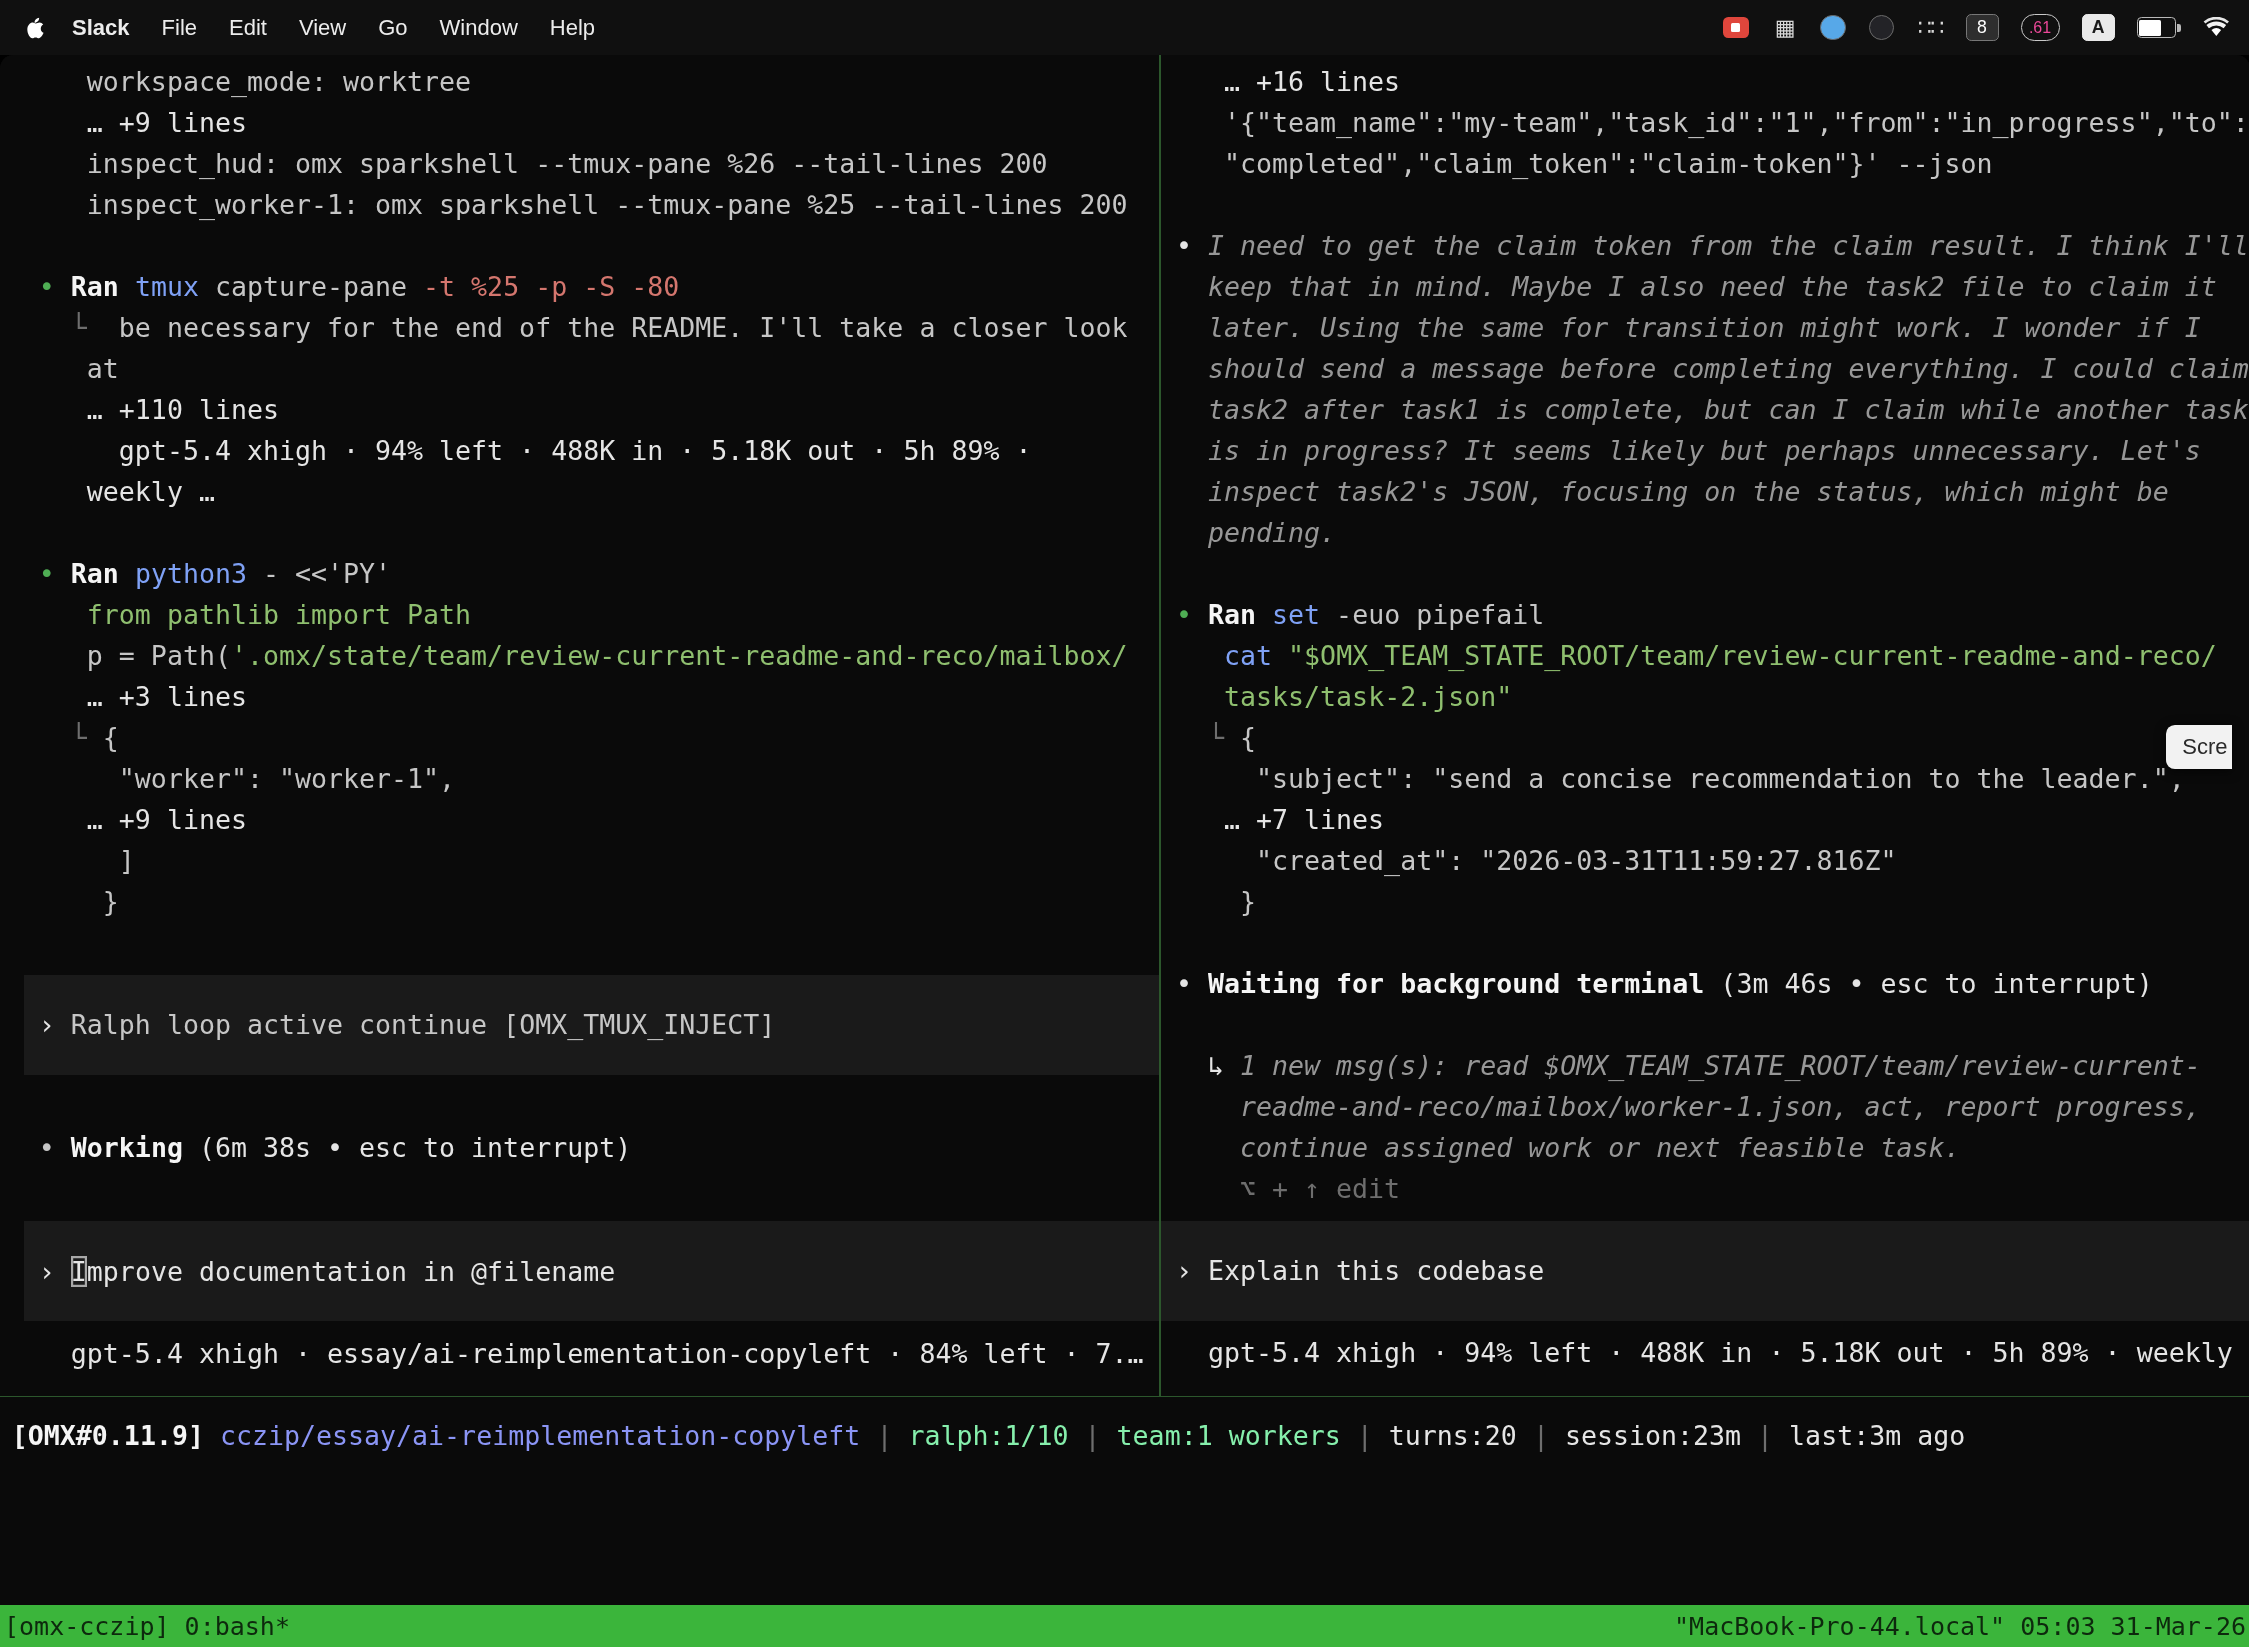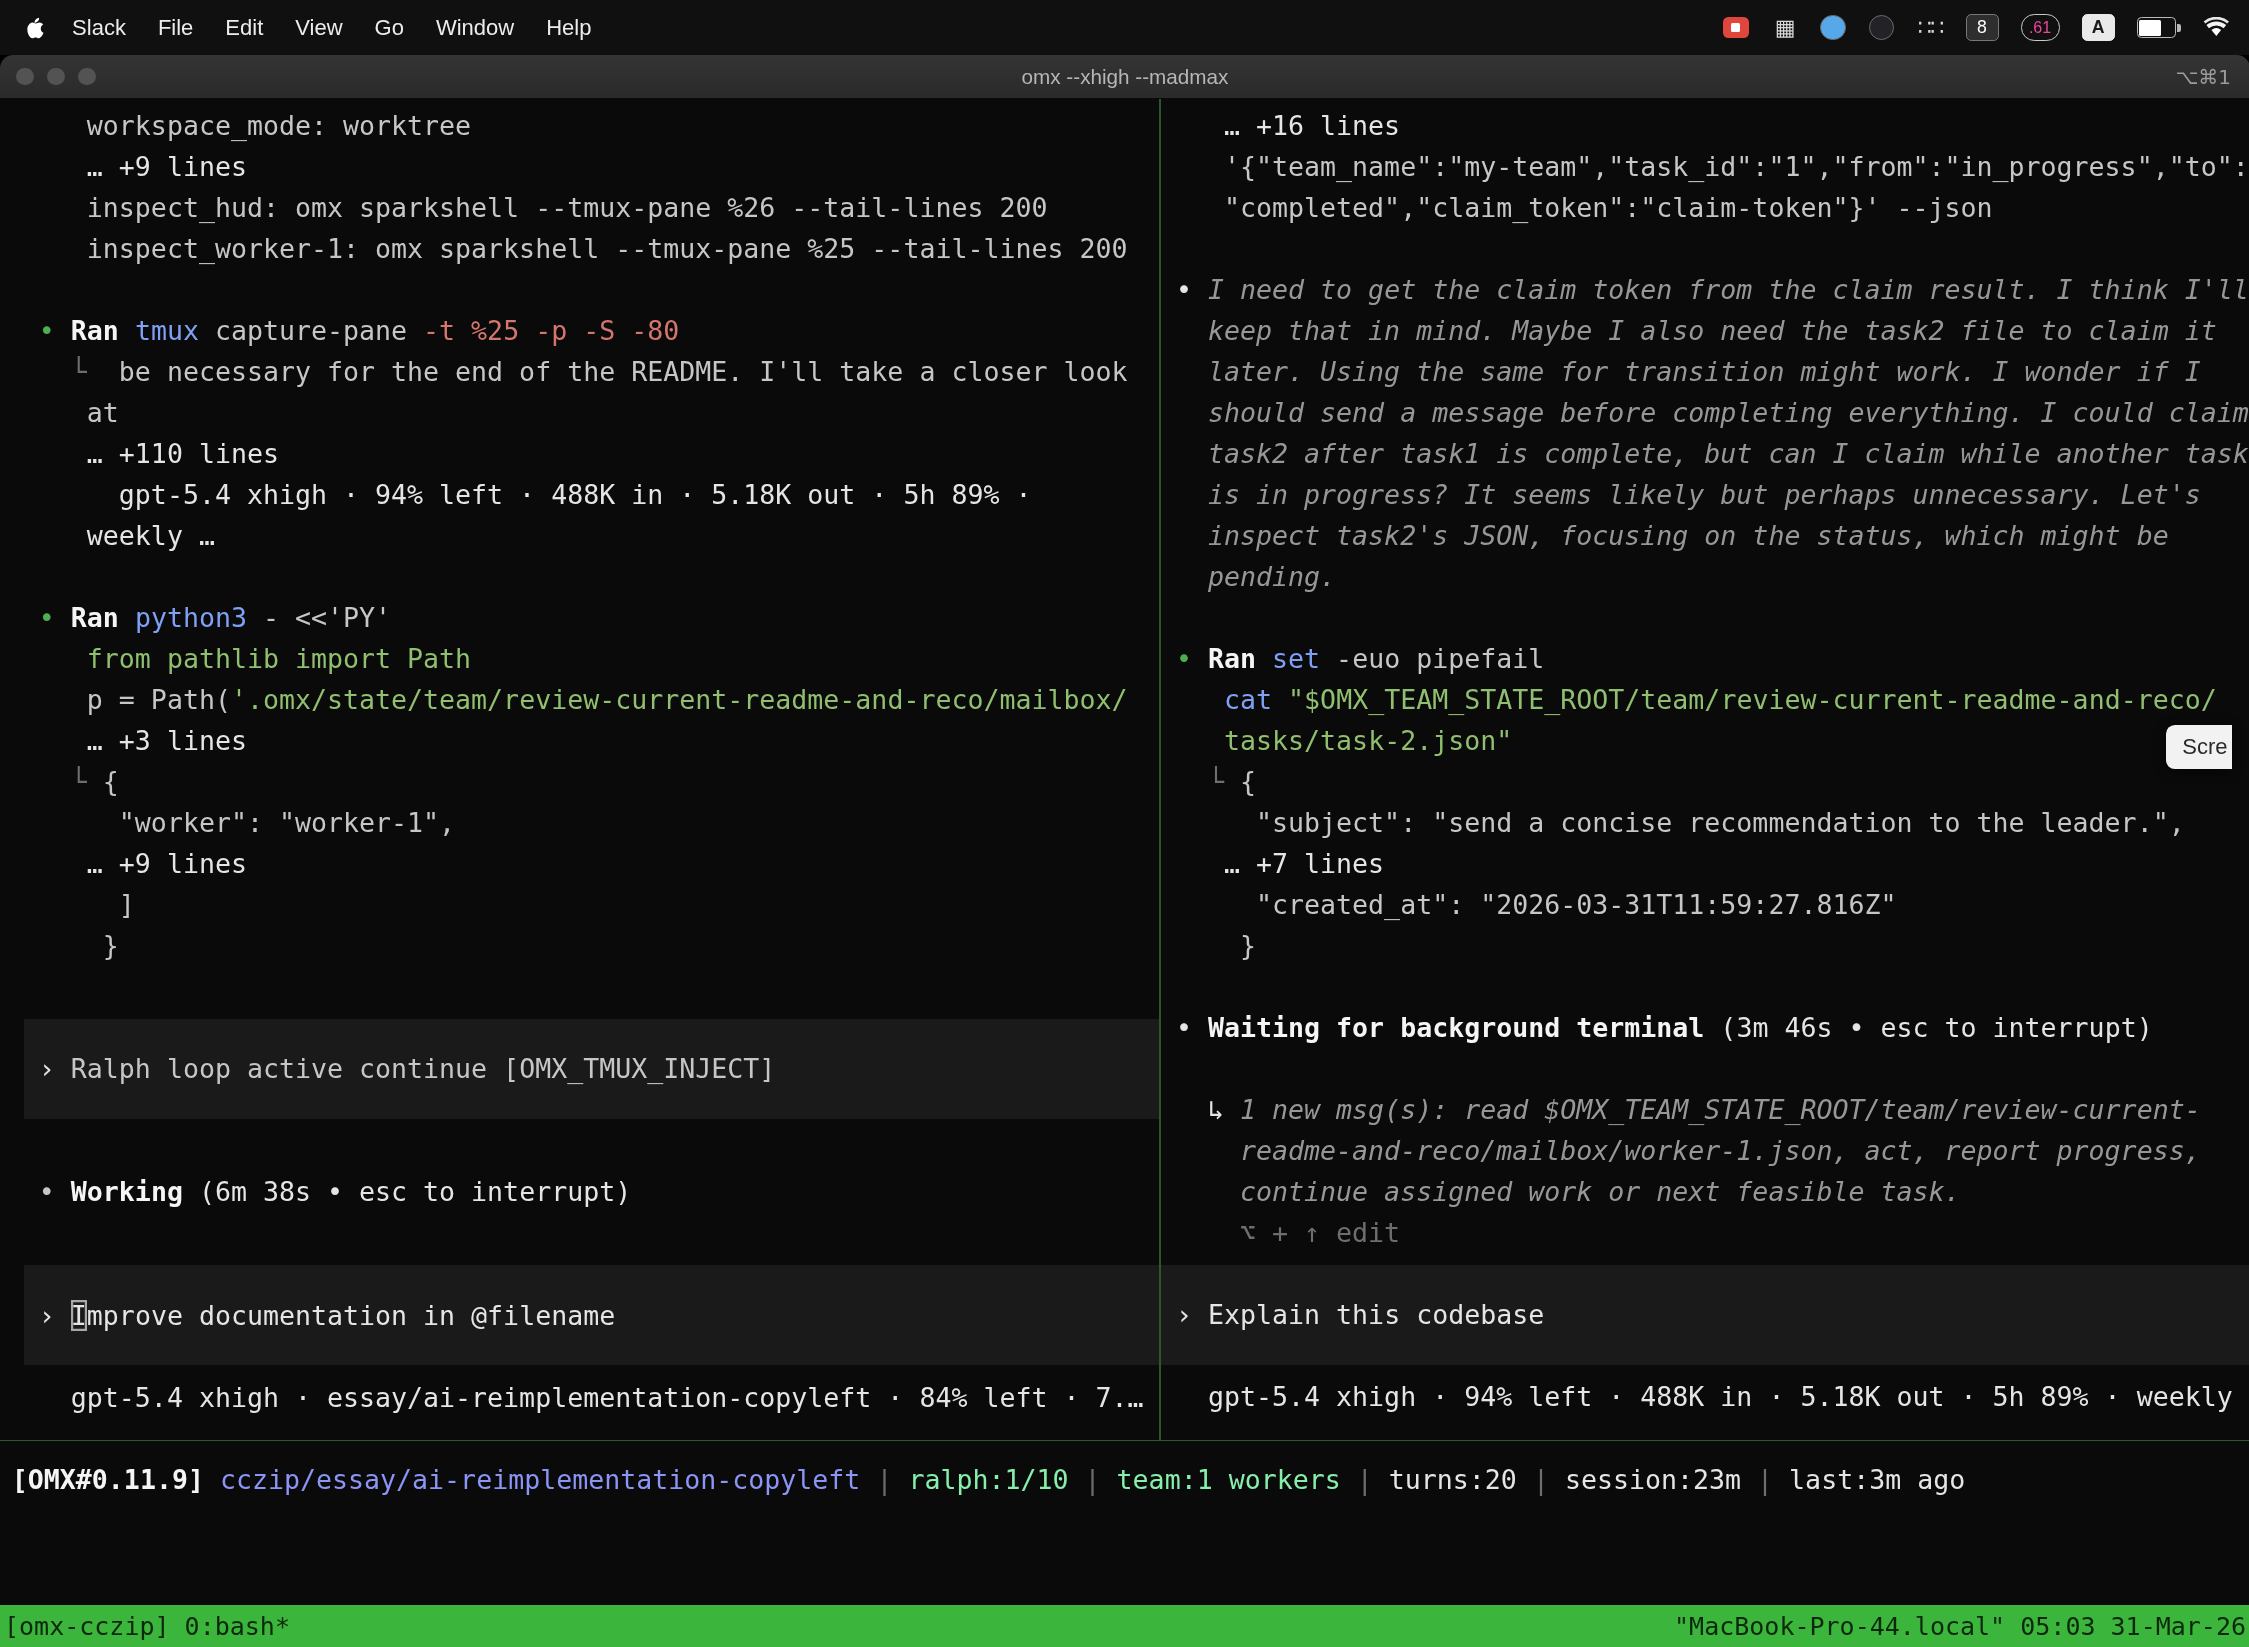--- a/index.html
+++ b/index.html
@@ -3,21 +3,21 @@
 <meta charset="utf-8">
 <style>
   html,body{margin:0;padding:0;background:#000;}
   body{width:2250px;height:1648px;position:relative;overflow:hidden;font-family:"DejaVu Sans Mono",monospace;}
 
   
   .menubar{position:absolute;top:0;left:0;right:0;height:55px;background:#101010;display:flex;align-items:center;
     color:#ececec;font-family:"Liberation Sans",sans-serif;font-size:22px;padding:0 20.7px;box-sizing:border-box;}
   .apple{width:29.5px;display:flex;justify-content:center;margin-right:5.9px;}
   .menu-item{padding:0 16px;white-space:nowrap;}
-  .menu-item.app{font-weight:normal;}
+  .menu-item.app{font-weight:bold;}
   .menubar-right{margin-left:auto;display:flex;align-items:center;gap:22px;}
   .mb-icon{display:inline-flex;align-items:center;justify-content:center;height:32px;min-width:26.6px;color:#e4e4e4;}
   .mb-icon.glyph{font-size:22px;color:#d8d8d8;letter-spacing:-1.5px;}
   .dot-inner{width:23.6px;height:23.6px;border-radius:50%;border:1.5px solid #6a6a6a;display:block;}
   .key-inner{min-width:25px;height:25px;padding:0 3px;border-radius:5.2px;display:flex;align-items:center;justify-content:center;
     font-size:17.7px;font-family:"Liberation Sans",sans-serif;}
   .key-dark{background:#2e2e2e;border:1.5px solid #777;color:#fff;}
   .key-light{background:#e9e9e9;border:1.5px solid #e9e9e9;color:#1a1a1a;font-weight:bold;}
   .pill-inner{padding:0 7.4px;height:25px;border:1.5px solid #c9c9c9;border-radius:13.3px;display:flex;align-items:center;
     font-size:16px;color:#ec4899;font-family:"Liberation Sans",sans-serif;}
@@ -129,29 +129,20 @@
         <svg width="26.6" height="20.7" viewBox="0 0 34 26">
           <path d="M17 24l-6.2-7.7a10 10 0 0 1 12.4 0z" fill="#fff"></path>
           <path d="M4.4 10a19.6 19.6 0 0 1 25.2 0l-3.2 4a14.5 14.5 0 0 0-18.8 0z" fill="#fff" opacity=".95"></path>
           <path d="M0.8 5.4a25 25 0 0 1 32.4 0l-2.3 2.8a21.4 21.4 0 0 0-27.8 0z" fill="#fff" opacity=".9"></path>
         </svg>
       </span>
     </span>
 </div>
 
 <div class="window">
-  <div class="titlebar">
-    <span class="traffic">
-      <span class="light"></span>
-      <span class="light"></span>
-      <span class="light"></span>
-    </span>
-    <span class="wtitle">omx --xhigh --madmax</span>
-    <span class="wtitle-right">⌥⌘1</span>
-  </div>
 
   <div class="panes">
     <div class="pane pane-left" id="pane-left"><div class="tline"><span class="t-def">   workspace_mode: worktree</span></div><div class="tline"><span class="t-dim">   … +9 lines</span></div><div class="tline"><span class="t-def">   inspect_hud: omx sparkshell --tmux-pane %26 --tail-lines 200</span></div><div class="tline"><span class="t-def">   inspect_worker-1: omx sparkshell --tmux-pane %25 --tail-lines 200</span></div><div class="tline">&nbsp;</div><div class="tline"><span class="t-bgreen">• </span><span class="t-bold">Ran </span><span class="t-cmd">tmux</span><span class="t-def"> capture-pane </span><span class="t-flag">-t %25 -p -S -80</span></div><div class="tline"><span class="t-dim2">  └ </span><span class="t-def"> be necessary for the end of the README. I'll take a closer look</span></div><div class="tline"><span class="t-def">   at</span></div><div class="tline"><span class="t-dim">   … +110 lines</span></div><div class="tline"><span class="t-dim">     gpt-5.4 xhigh · 94% left · 488K in · 5.18K out · 5h 89% ·</span></div><div class="tline"><span class="t-dim">   weekly …</span></div><div class="tline">&nbsp;</div><div class="tline"><span class="t-bgreen">• </span><span class="t-bold">Ran </span><span class="t-cmd">python3</span><span class="t-def"> - &lt;&lt;'PY'</span></div><div class="tline"><span class="t-green">   from pathlib import Path</span></div><div class="tline"><span class="t-def">   p = Path(</span><span class="t-green">'.omx/state/team/review-current-readme-and-reco/mailbox/</span></div><div class="tline"><span class="t-dim">   … +3 lines</span></div><div class="tline"><span class="t-dim2">  └ </span><span class="t-def">{</span></div><div class="tline"><span class="t-def">     "worker": "worker-1",</span></div><div class="tline"><span class="t-dim">   … +9 lines</span></div><div class="tline"><span class="t-def">     ]</span></div><div class="tline"><span class="t-def">    }</span></div><div class="tline">&nbsp;</div><div class="tline band"><span class="t-dim">› </span><span class="t-def">Ralph loop active continue [OMX_TMUX_INJECT]</span></div><div class="tline">&nbsp;</div><div class="tline"><span class="t-def">• </span><span class="t-bold">Working</span><span class="t-dim"> (6m 38s • esc to interrupt)</span></div><div class="tline">&nbsp;</div><div class="tline band"><span class="t-dim">› </span><span class="t-dim t-cursor">I</span><span class="t-dim">mprove documentation in @filename</span></div><div class="tline"><span class="t-dim">  gpt-5.4 xhigh · essay/ai-reimplementation-copyleft · 84% left · 7.…</span></div></div>
     <div class="divider"></div>
     <div class="pane pane-right" id="pane-right"><div class="tline"><span class="t-dim">   … +16 lines</span></div><div class="tline"><span class="t-def">   '{"team_name":"my-team","task_id":"1","from":"in_progress","to":</span></div><div class="tline"><span class="t-def">   "completed","claim_token":"claim-token"}' --json</span></div><div class="tline">&nbsp;</div><div class="tline"><span class="t-dim">• </span><span class="t-italic">I need to get the claim token from the claim result. I think I'll</span></div><div class="tline"><span class="t-italic">  keep that in mind. Maybe I also need the task2 file to claim it</span></div><div class="tline"><span class="t-italic">  later. Using the same for transition might work. I wonder if I</span></div><div class="tline"><span class="t-italic">  should send a message before completing everything. I could claim</span></div><div class="tline"><span class="t-italic">  task2 after task1 is complete, but can I claim while another task</span></div><div class="tline"><span class="t-italic">  is in progress? It seems likely but perhaps unnecessary. Let's</span></div><div class="tline"><span class="t-italic">  inspect task2's JSON, focusing on the status, which might be</span></div><div class="tline"><span class="t-italic">  pending.</span></div><div class="tline">&nbsp;</div><div class="tline"><span class="t-bgreen">• </span><span class="t-bold">Ran </span><span class="t-cmd">set</span><span class="t-def"> -euo pipefail</span></div><div class="tline"><span class="t-def">   </span><span class="t-cmd">cat</span><span class="t-def"> </span><span class="t-green">"$OMX_TEAM_STATE_ROOT/team/review-current-readme-and-reco/</span></div><div class="tline"><span class="t-def">   </span><span class="t-green">tasks/task-2.json"</span></div><div class="tline"><span class="t-dim2">  └ </span><span class="t-def">{</span></div><div class="tline"><span class="t-def">     "subject": "send a concise recommendation to the leader.",</span></div><div class="tline"><span class="t-dim">   … +7 lines</span></div><div class="tline"><span class="t-def">     "created_at": "2026-03-31T11:59:27.816Z"</span></div><div class="tline"><span class="t-def">    }</span></div><div class="tline">&nbsp;</div><div class="tline"><span class="t-dim">• </span><span class="t-bold">Waiting for background terminal</span><span class="t-dim"> (3m 46s • esc to interrupt)</span></div><div class="tline">&nbsp;</div><div class="tline"><span class="t-dim">  ↳ </span><span class="t-italic">1 new msg(s): read $OMX_TEAM_STATE_ROOT/team/review-current-</span></div><div class="tline"><span class="t-italic">    readme-and-reco/mailbox/worker-1.json, act, report progress,</span></div><div class="tline"><span class="t-italic">    continue assigned work or next feasible task.</span></div><div class="tline"><span class="t-dim2">    ⌥ + ↑ edit</span></div><div class="tline band"><span class="t-dim">› </span><span class="t-dim">Explain this codebase</span></div><div class="tline"><span class="t-dim">  gpt-5.4 xhigh · 94% left · 488K in · 5.18K out · 5h 89% · weekly …</span></div></div>
   </div>
 
   <div class="omx-status" id="omx-status"><span class="t-bold">[OMX#0.11.9]</span><span class="t-def"> </span><span class="t-path">cczip/essay/ai-reimplementation-copyleft</span><span class="t-dim2"> | </span><span class="t-green2">ralph:1/10</span><span class="t-dim2"> | </span><span class="t-green2">team:1 workers</span><span class="t-dim2"> | </span><span class="t-dim">turns:20</span><span class="t-dim2"> | </span><span class="t-dim">session:23m</span><span class="t-dim2"> | </span><span class="t-dim">last:3m ago</span></div>
 
   <div class="fill"></div>

